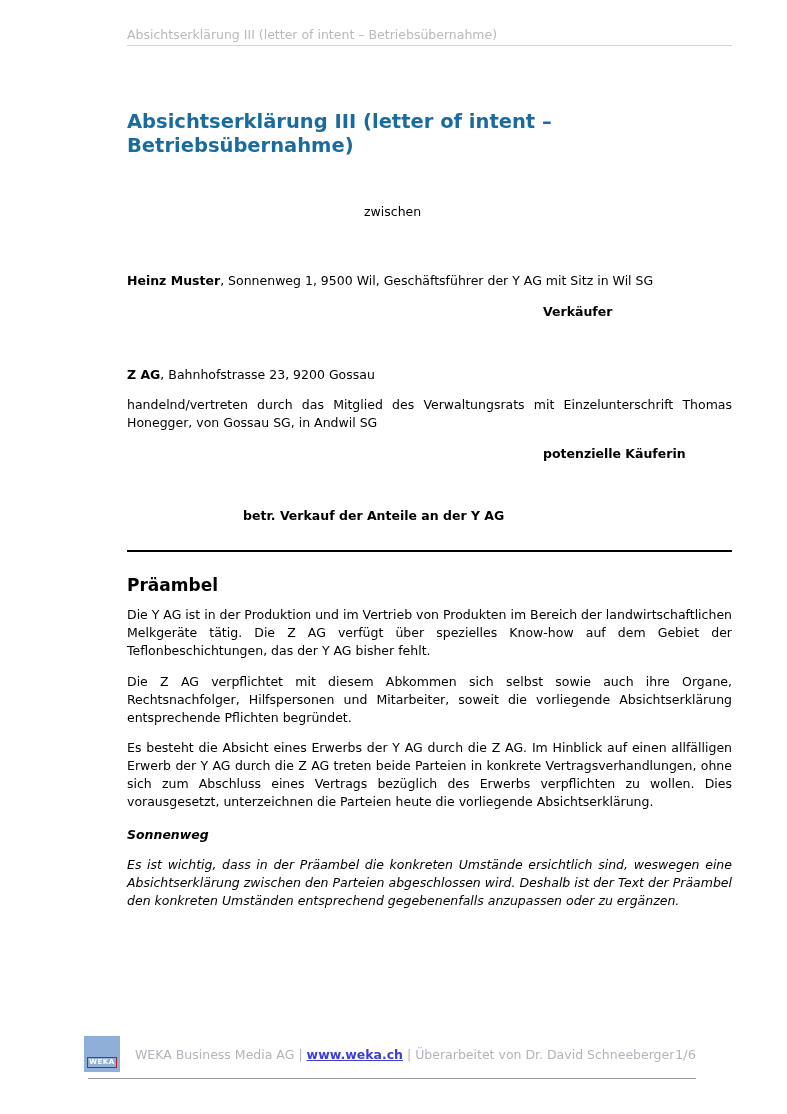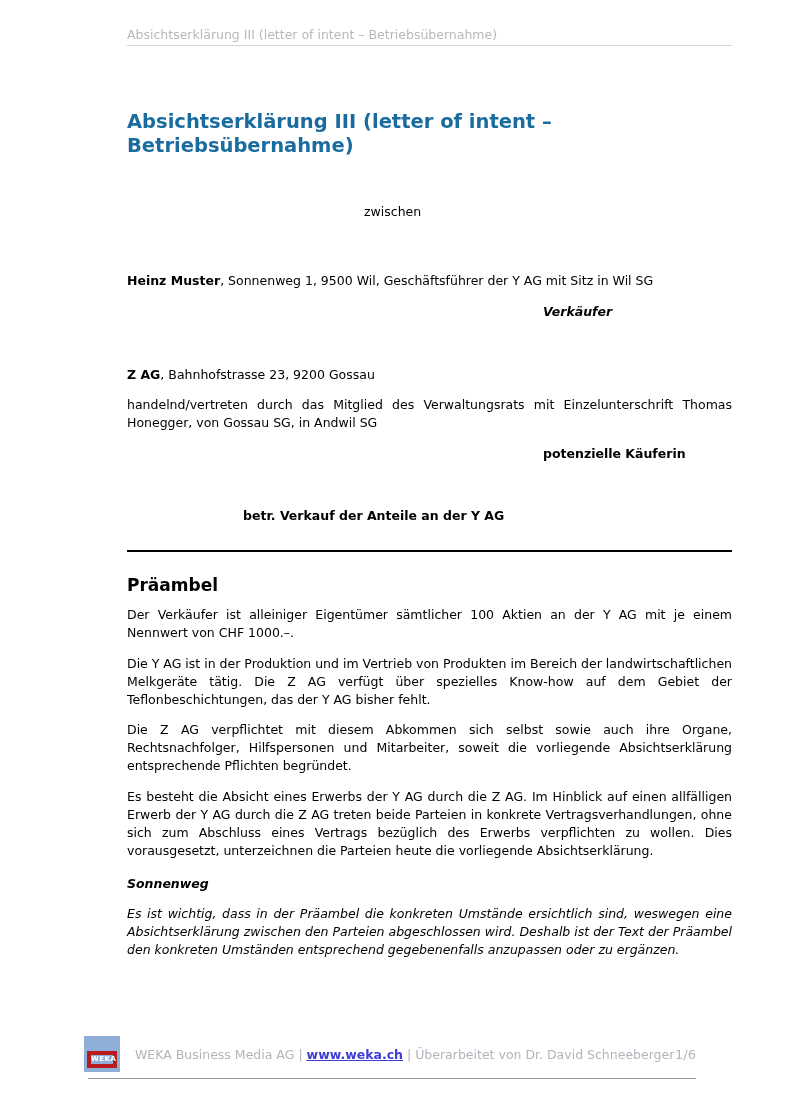--- a/index.html
+++ b/index.html
@@ -30,21 +30,21 @@
     line-height: 23.5px;
     font-weight: bold;
     color: #1a6b9e;
   }
 
   .line { font-size: 12.5px; line-height: 17px; }
   .b { font-weight: bold; }
 
   .zwischen   { margin-top: 46px; margin-left: 237px; }
   .party1     { margin-top: 52px; }
-  .role1      { margin-top: 14px; margin-left: 416px; font-style: italic; }
+  .role1      { margin-top: 14px; margin-left: 416px; }
   .und        { margin-top: 15px; margin-left: 257px; }
   .party2     { margin-top: 46px; }
   .party2rep  { margin-top: 13px; line-height: 18px; text-align: justify; }
   .role2      { margin-top: 13px; margin-left: 416px; }
   .subject    { margin-top: 45px; margin-left: 116px; }
 
   .black-rule { border-top: 2px solid #000000; margin-top: 26px; }
 
   .preamble-heading {
     margin: 22px 0 0 0;
@@ -76,21 +76,21 @@
 
   
   .footer { position: absolute; left: 0; top: 1036px; width: 787px; height: 50px; }
   .footer-logo {
     position: absolute; left: 84px; top: 0;
     width: 36px; height: 36px;
     background: #8fafd9;
   }
   .footer-logo-label {
     position: absolute; left: 3px; right: 3px; bottom: 4px;
-    border: 4px solid #b91c1c;
+    border: 1px solid #b91c1c;
     color: #ffffff;
     font-size: 7px;
     line-height: 9px;
     font-weight: bold;
     text-align: center;
     letter-spacing: 0.5px;
   }
   .footer-text {
     position: absolute; left: 135px; top: 11px;
     color: #b4b3bc;
@@ -144,21 +144,20 @@
     <div class="line party2rep">handelnd/vertreten durch das Mitglied des Verwaltungsrats mit Einzelunterschrift Thomas Honegger, von Gossau SG, in Andwil SG</div>
 
     <div class="line b role2">potenzielle Käuferin</div>
 
     <div class="line b subject">betr. Verkauf der Anteile an der Y AG</div>
 
     <div class="black-rule"></div>
 
     <h2 class="preamble-heading">Präambel</h2>
 
-    <p class="para">Der Verkäufer ist alleiniger Eigentümer sämtlicher 100 Aktien an der Y AG mit je einem Nennwert von CHF 1000.–.</p>
     <p class="para">Die Y AG ist in der Produktion und im Vertrieb von Produkten im Bereich der landwirtschaftlichen Melkgeräte tätig. Die Z AG verfügt über spezielles Know-how auf dem Gebiet der Teflonbeschichtungen, das der Y AG bisher fehlt.</p>
     <p class="para">Die Z AG verpflichtet mit diesem Abkommen sich selbst sowie auch ihre Organe, Rechtsnachfolger, Hilfspersonen und Mitarbeiter, soweit die vorliegende Absichtserklärung entsprechende Pflichten begründet.</p>
     <p class="para">Es besteht die Absicht eines Erwerbs der Y AG durch die Z AG. Im Hinblick auf einen allfälligen Erwerb der Y AG durch die Z AG treten beide Parteien in konkrete Vertragsverhandlungen, ohne sich zum Abschluss eines Vertrags bezüglich des Erwerbs verpflichten zu wollen. Dies vorausgesetzt, unterzeichnen die Parteien heute die vorliegende Absichtserklärung.</p>
 
     <div class="note-heading">Sonnenweg</div>
 
     <p class="note-para">Es ist wichtig, dass in der Präambel die konkreten Umstände ersichtlich sind, weswegen eine Absichtserklärung zwischen den Parteien abgeschlossen wird. Deshalb ist der Text der Präambel den konkreten Umständen entsprechend gegebenenfalls anzupassen oder zu ergänzen.</p>
 
   </div>
 

